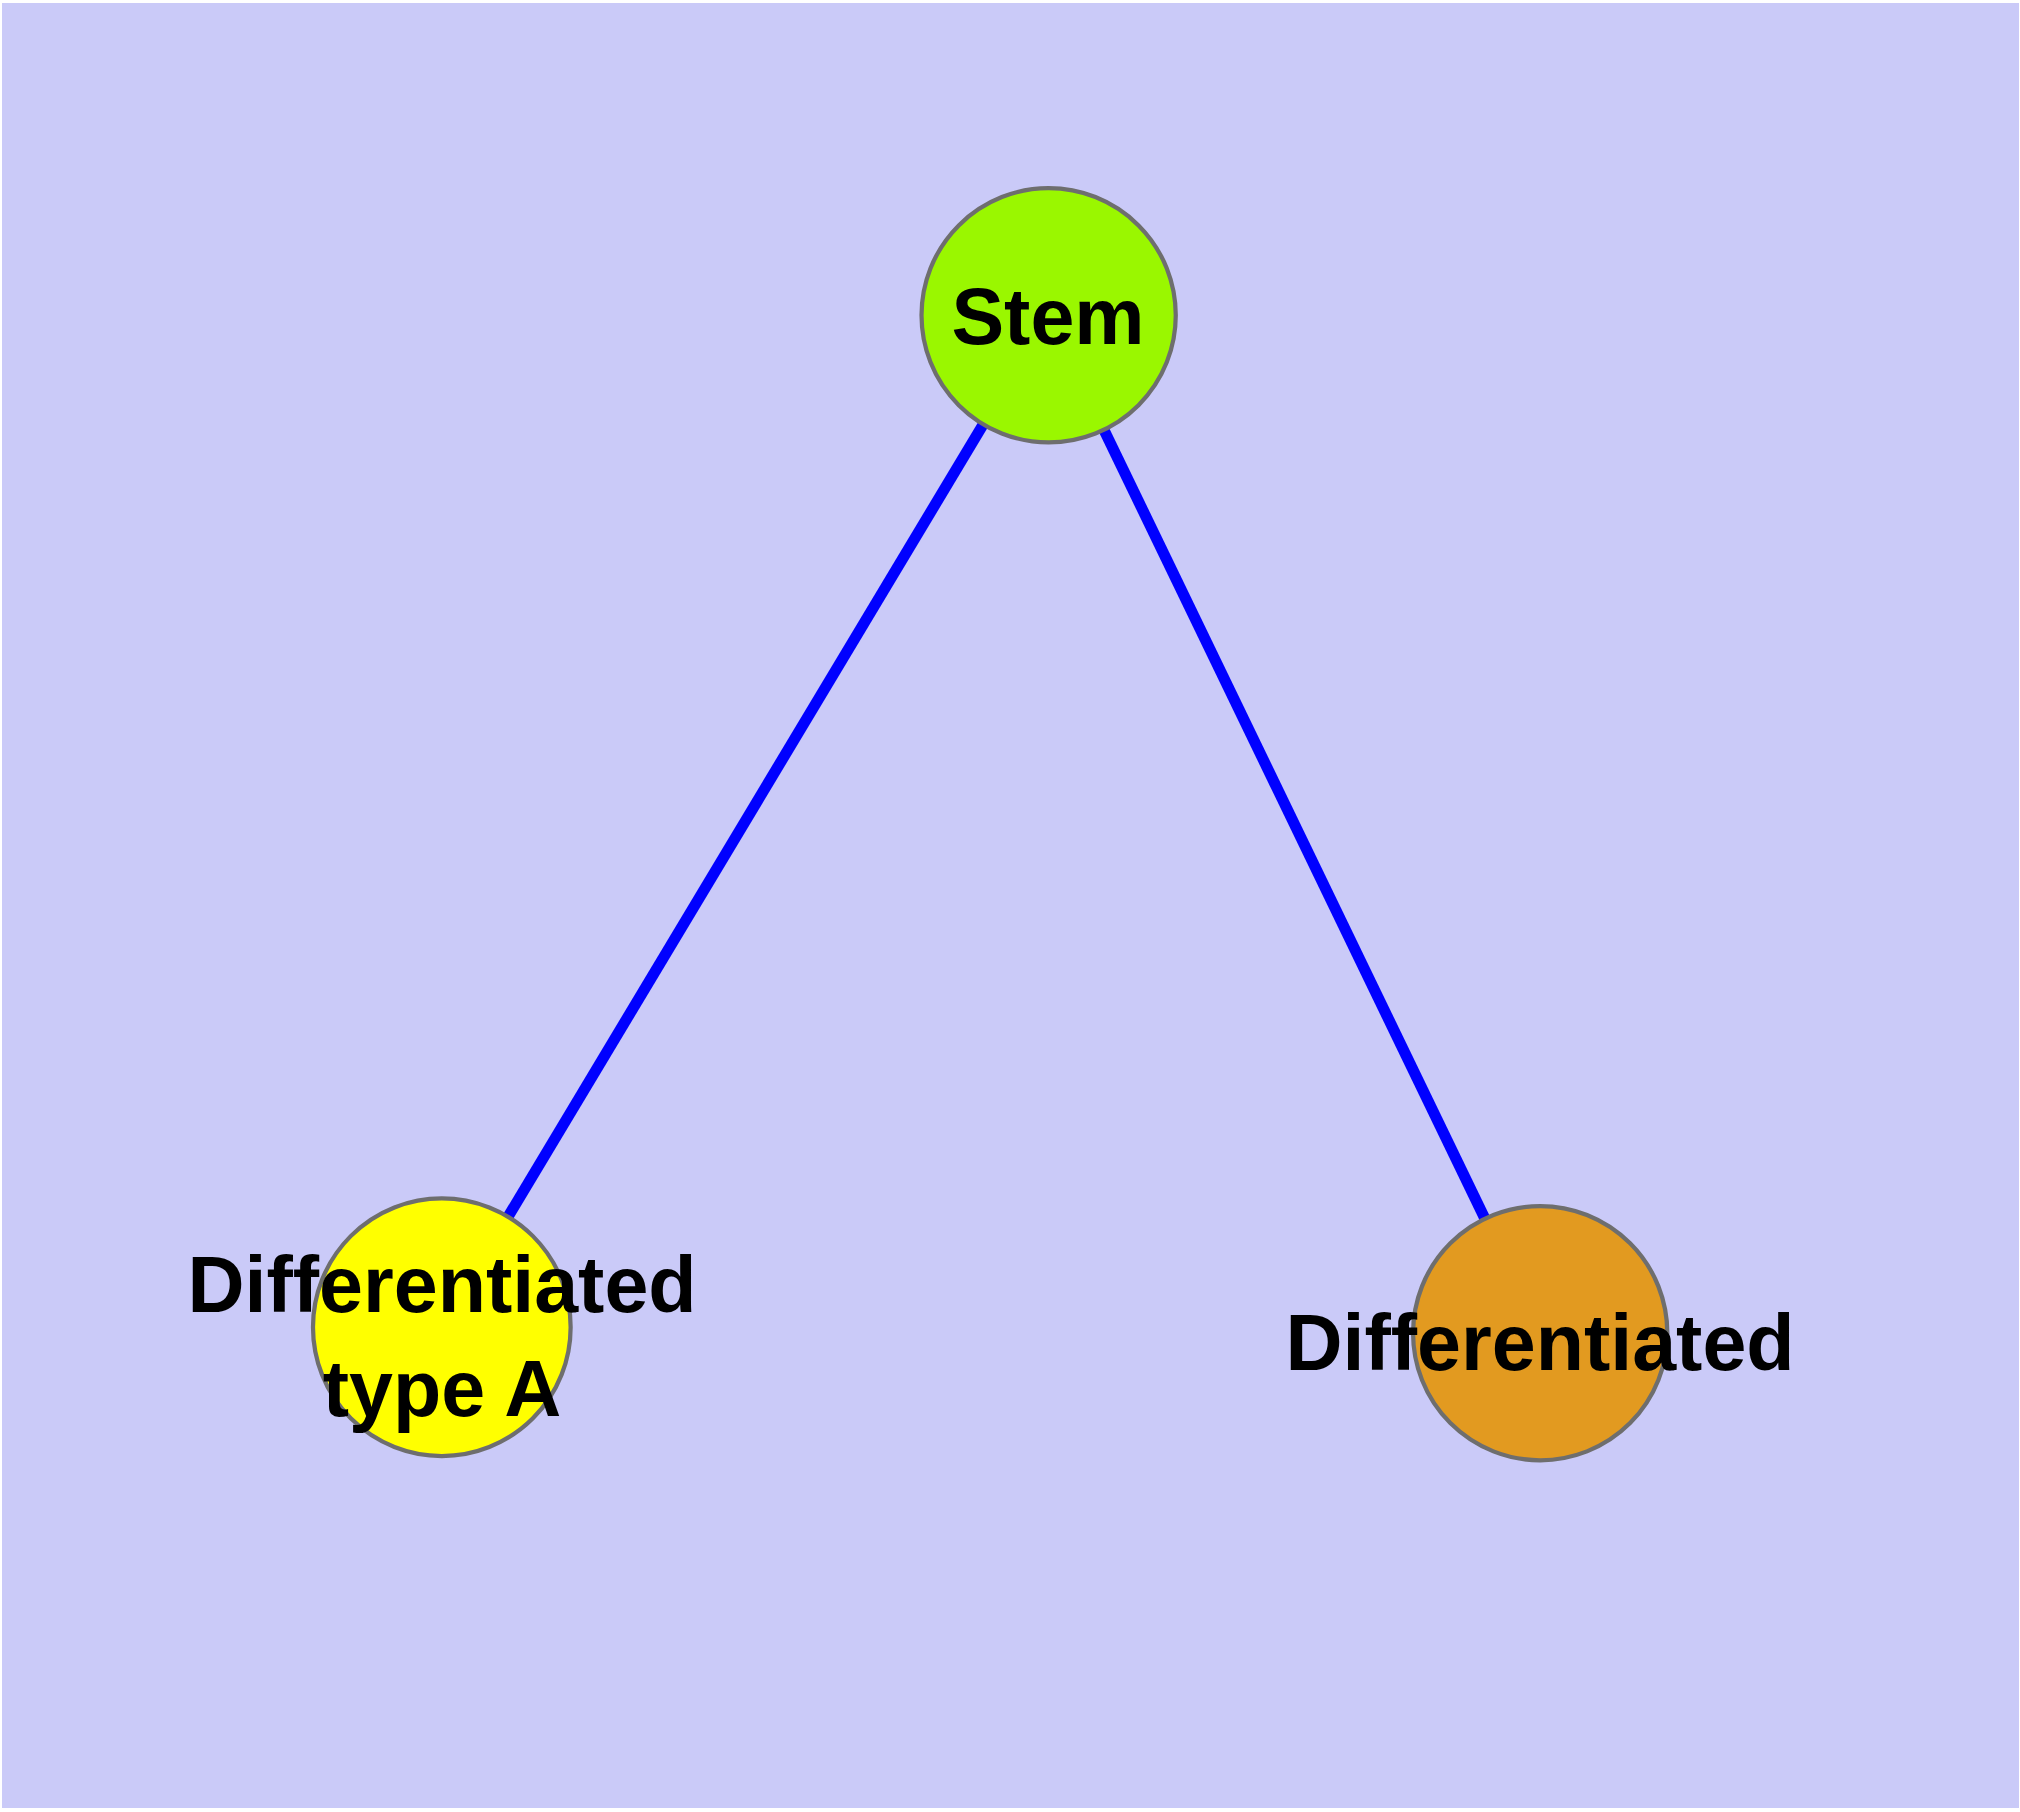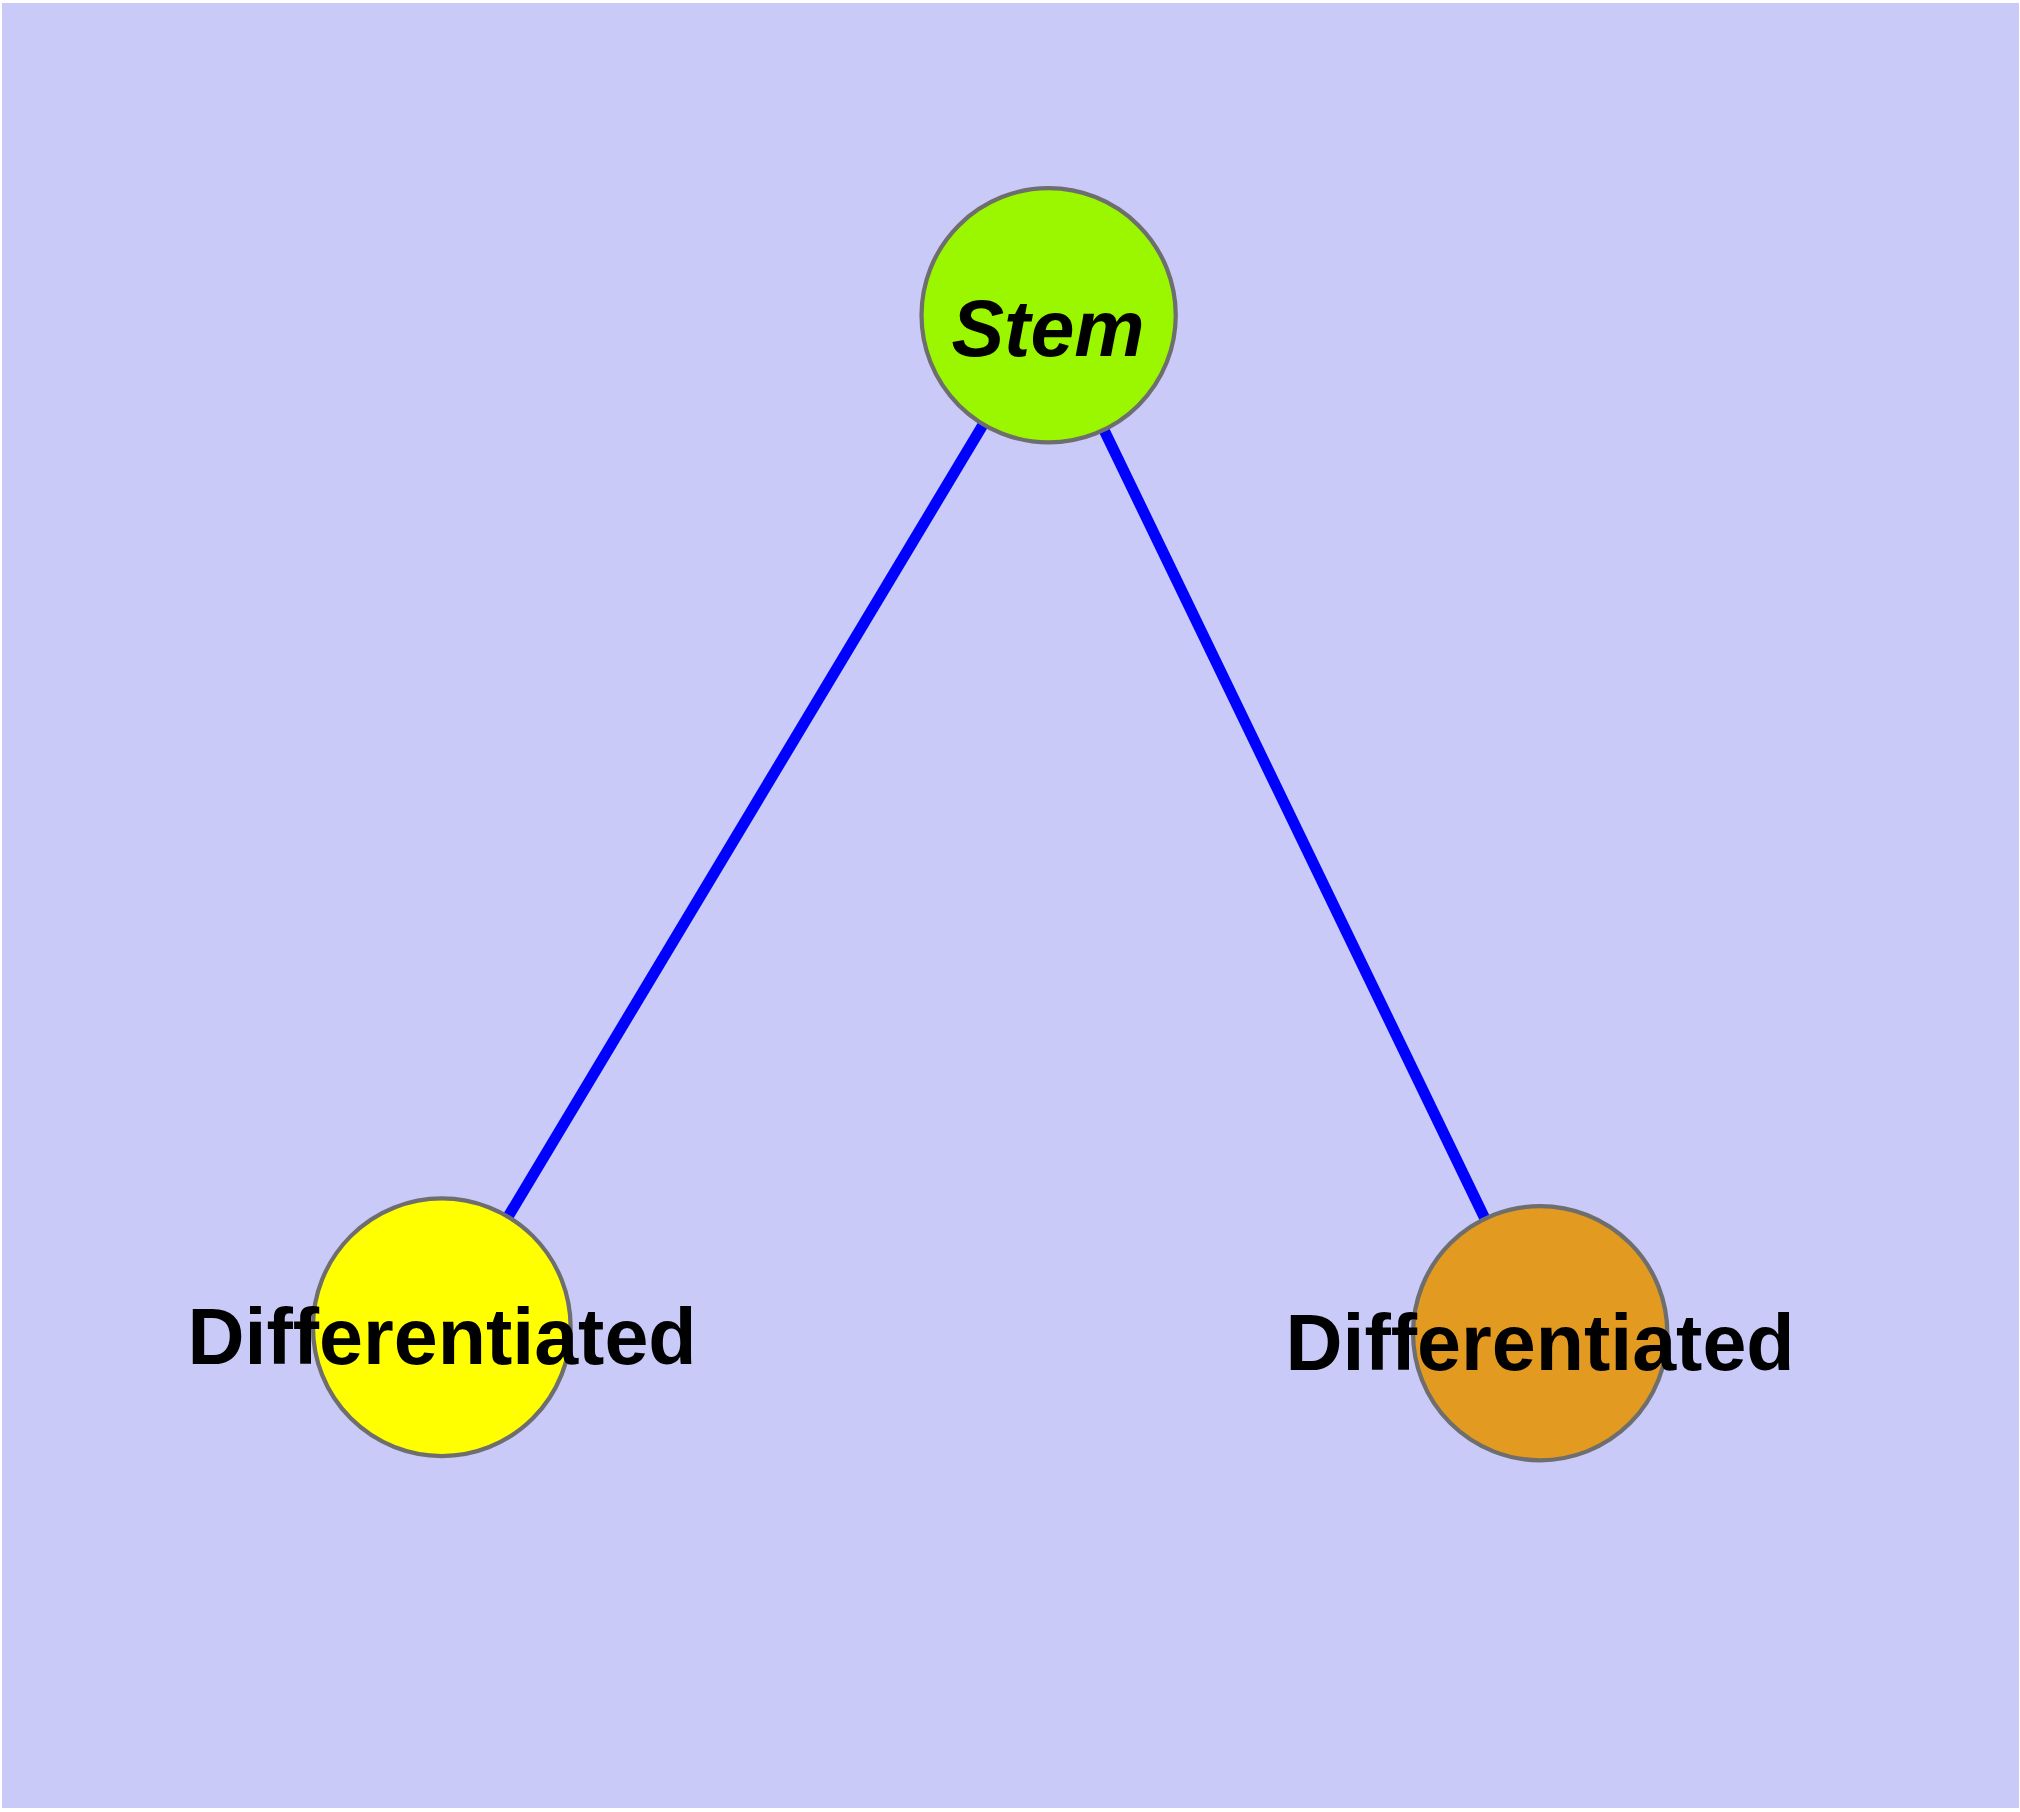--- a/index.html
+++ b/index.html
@@ -46,27 +46,28 @@
   <div id="plot-bg" style="background: rgb(202, 202, 248);"></div>
 
   <svg id="graph-svg" width="2021" height="1812" viewBox="0 0 2384 2138">
     <line x1="1237" y1="372" x2="521" y2="1566" stroke="#0000FF" stroke-width="13"></line>
     <line x1="1237" y1="372" x2="1817" y2="1573" stroke="#0000FF" stroke-width="13"></line>
     <circle cx="1237" cy="372" r="150" fill="#9AF700" stroke="#6E6E6E" stroke-width="5"></circle>
     <circle cx="521" cy="1566" r="152" fill="#FFFF00" stroke="#6E6E6E" stroke-width="5"></circle>
     <circle cx="1817" cy="1573" r="150" fill="#E29A20" stroke="#6E6E6E" stroke-width="5"></circle>
   </svg>
 
-  <div class="node-label" style="left: 1048px; top: 319px; color: rgb(0, 0, 0); font-style: italic;">
+  <div class="node-label" style="left: 1048px; top: 307px; color: rgb(0, 0, 0);">
     <div class="label-line">Stem</div>
 
   </div>
 
   <div class="node-label" style="left: 442px; top: 1327px; color: rgb(0, 0, 0);">
     <div class="label-line">Differentiated</div>
+    <div class="label-line">type A</div>
   </div>
 
   <div class="node-label" style="left: 1540px; top: 1333px; color: rgb(0, 0, 0);">
     <div class="label-line">Differentiated</div>
   </div>
 
 </div>
 
 
 </body></html>

